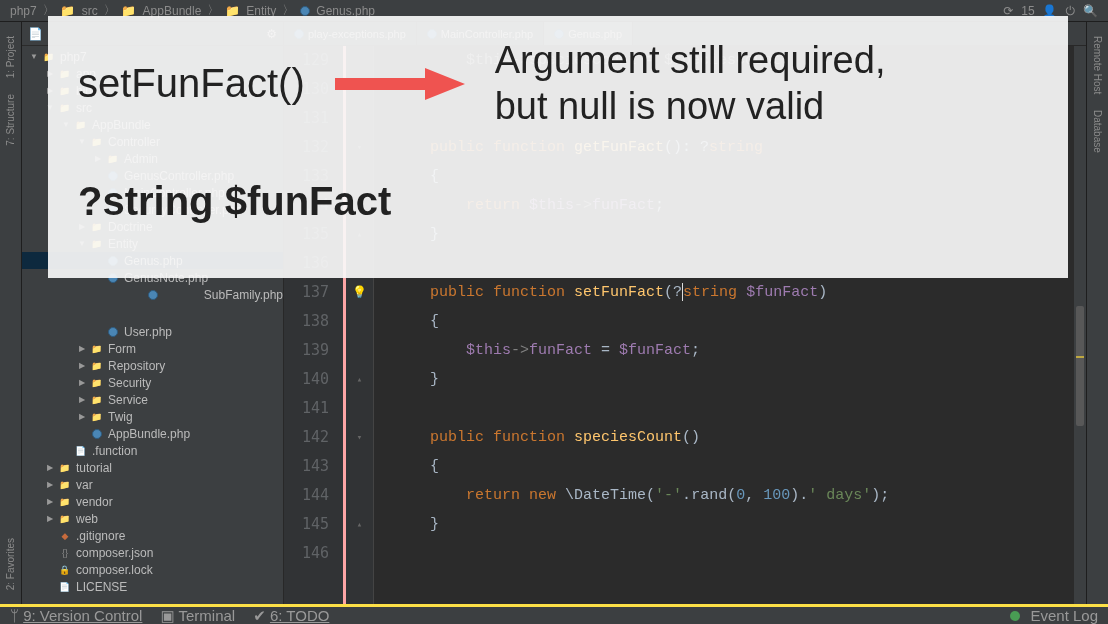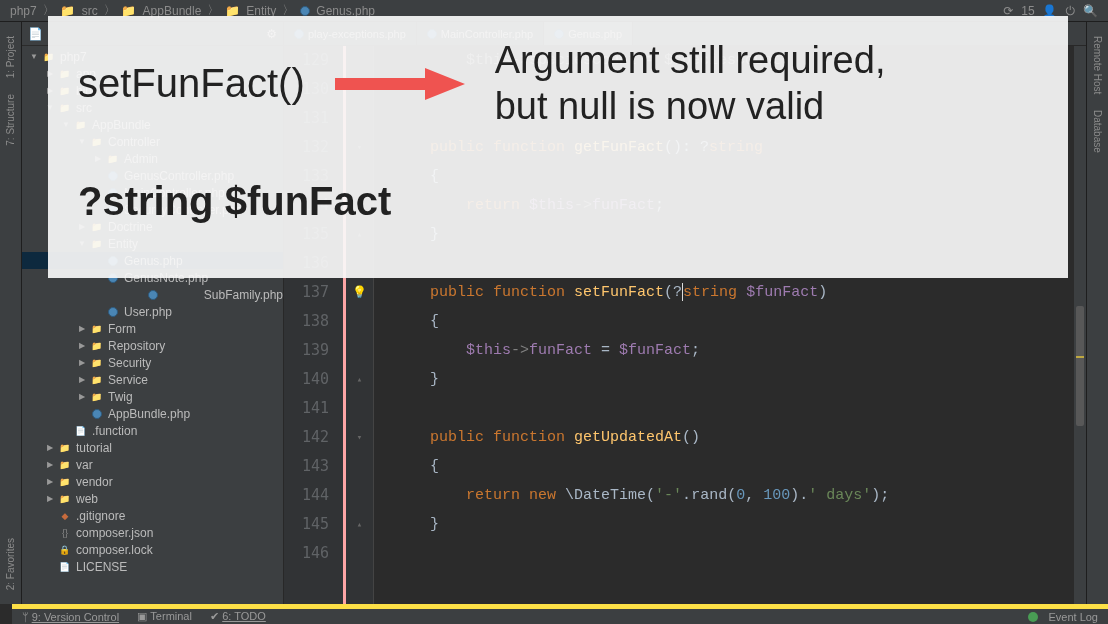--- a/index.html
+++ b/index.html
@@ -191,28 +191,27 @@
 }
 .scrollbar-thumb{
   position:absolute; right:2px; width:8px; top:260px; height:120px; background:#585858; border-radius:2px;
 }
 .err-tick{position:absolute;right:2px;width:8px;height:2px;background:#bea841;}
 
 
 .bottom-bar {
   height: 20px;
   background: #3c3f41;
-  border-top: 5px solid #fde047;
+  border-top: 3px solid #fde047;
   display: flex;
   align-items: center;
   padding: 0 10px;
-  font-size: 11px;
+  font-size: 15px;
   color: #999;
   gap: 18px;
-  margin-left: 12px;
 }
 .bottom-bar .right { margin-left: auto; display:flex; gap:10px; align-items:center;}
 .dot-green{width:10px;height:10px;border-radius:50%;background:#499c54;display:inline-block;}
 .u-underline{text-decoration:underline;}
 
 
 .slide-overlay {
   position: absolute;
   top: 16px;
   left: 48px;
@@ -351,21 +350,21 @@
           </span>
           <span>GenusNote.php</span>
         </div>
         <div class="tree-row " style="padding-left: 72px; justify-content: space-between;">
           <span class="tree-arrow"></span>
           <span class="tree-icon">
             <span class="circ blue"></span>
           </span>
           <span>SubFamily.php</span>
         </div>
-        <div class="tree-row " style="padding-left: 72px;">
+        <div class="tree-row " style="padding-left: 72px; margin-top: 20px;">
           <span class="tree-arrow"></span>
           <span class="tree-icon">
             <span class="circ blue"></span>
           </span>
           <span>User.php</span>
         </div>
         <div class="tree-row " style="padding-left: 56px;">
           <span class="tree-arrow">▶</span>
           <span class="tree-icon">📁</span>
           <span>Form</span>
@@ -521,21 +520,21 @@
         <div class="code-line">    <span class="k-blue">public</span> <span class="k-blue">function</span> <span class="k-func">getFunFact</span><span class="k-punct">(): ?</span><span class="k-blue">string</span></div>
         <div class="code-line"><span class="k-punct">    {</span></div>
         <div class="code-line">        <span class="k-blue">return</span> <span class="k-var">$this</span><span class="k-grey">-&gt;</span><span class="k-var">funFact</span><span class="k-punct">;</span></div>
         <div class="code-line"><span class="k-punct">    }</span></div>
         <div class="code-line"><span></span></div>
         <div class="code-line">    <span class="k-blue">public</span> <span class="k-blue">function</span> <span class="k-func">setFunFact</span><span class="k-punct">(?</span><span class="caret-bar"></span><span class="k-blue">string</span><span class="k-var"> $funFact</span><span class="k-punct">)</span></div>
         <div class="code-line"><span class="k-punct">    {</span></div>
         <div class="code-line">        <span class="k-var">$this</span><span class="k-grey">-&gt;</span><span class="k-var">funFact</span><span class="k-punct"> = </span><span class="k-var">$funFact</span><span class="k-punct">;</span></div>
         <div class="code-line"><span class="k-punct">    }</span></div>
         <div class="code-line"><span></span></div>
-        <div class="code-line">    <span class="k-blue">public</span> <span class="k-blue">function</span> <span class="k-func">getUpdatedAt</span><span class="k-punct">()</span></div>
+        <div class="code-line">    <span class="k-blue">public</span> <span class="k-blue">function</span> <span class="k-func">speciesCount</span><span class="k-punct">()</span></div>
         <div class="code-line"><span class="k-punct">    {</span></div>
         <div class="code-line">        <span class="k-blue">return</span> <span class="k-blue">new</span> <span class="k-punct">\DateTime(</span><span class="k-str">'-'</span><span class="k-punct">.</span><span class="k-punct">rand</span><span class="k-punct">(</span><span class="k-num">0</span><span class="k-punct">, </span><span class="k-num">100</span><span class="k-punct">).</span><span class="k-str">' days'</span><span class="k-punct">);</span></div>
         <div class="code-line"><span class="k-punct">    }</span></div>
         <div class="code-line"><span></span></div>
       </div>
     </div>
 
     <div class="scrollbar-v">
       <div class="scrollbar-thumb"></div>
       <div class="err-tick" style="top:310px"></div>

